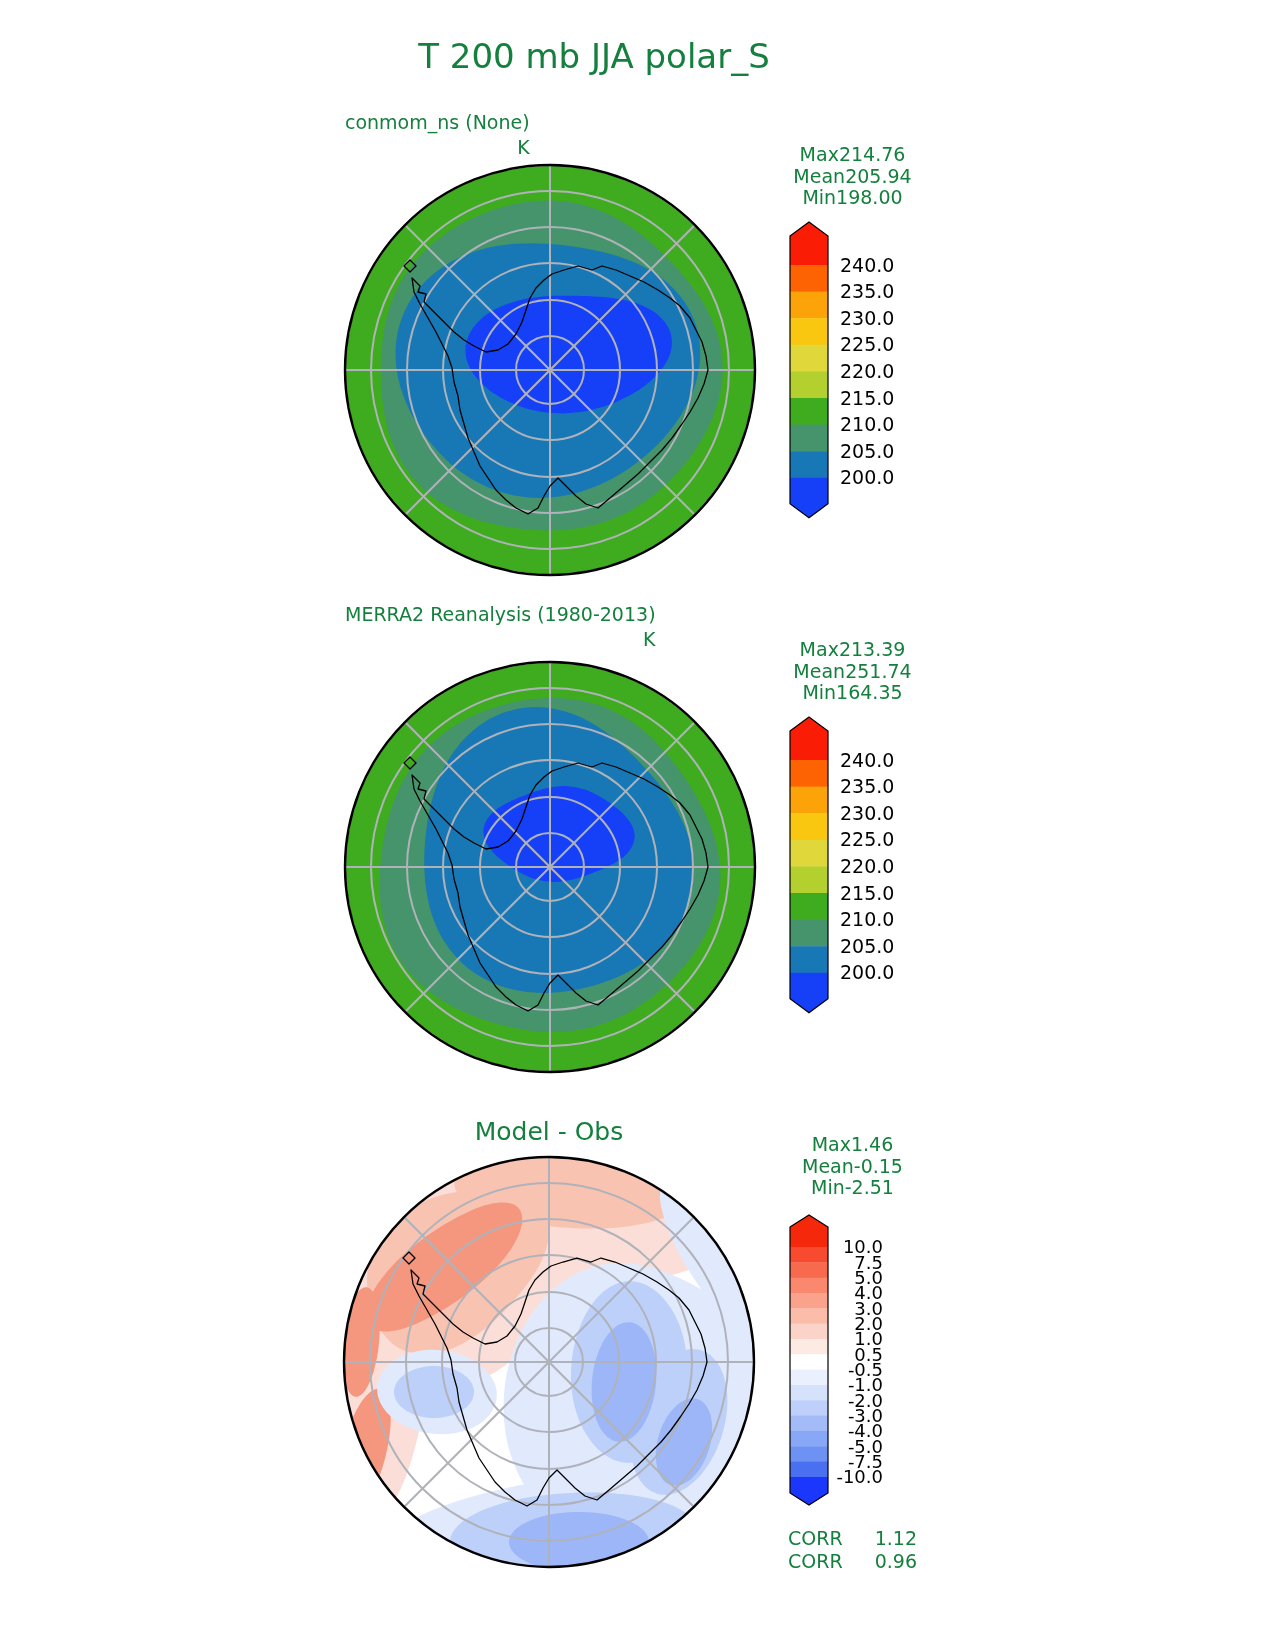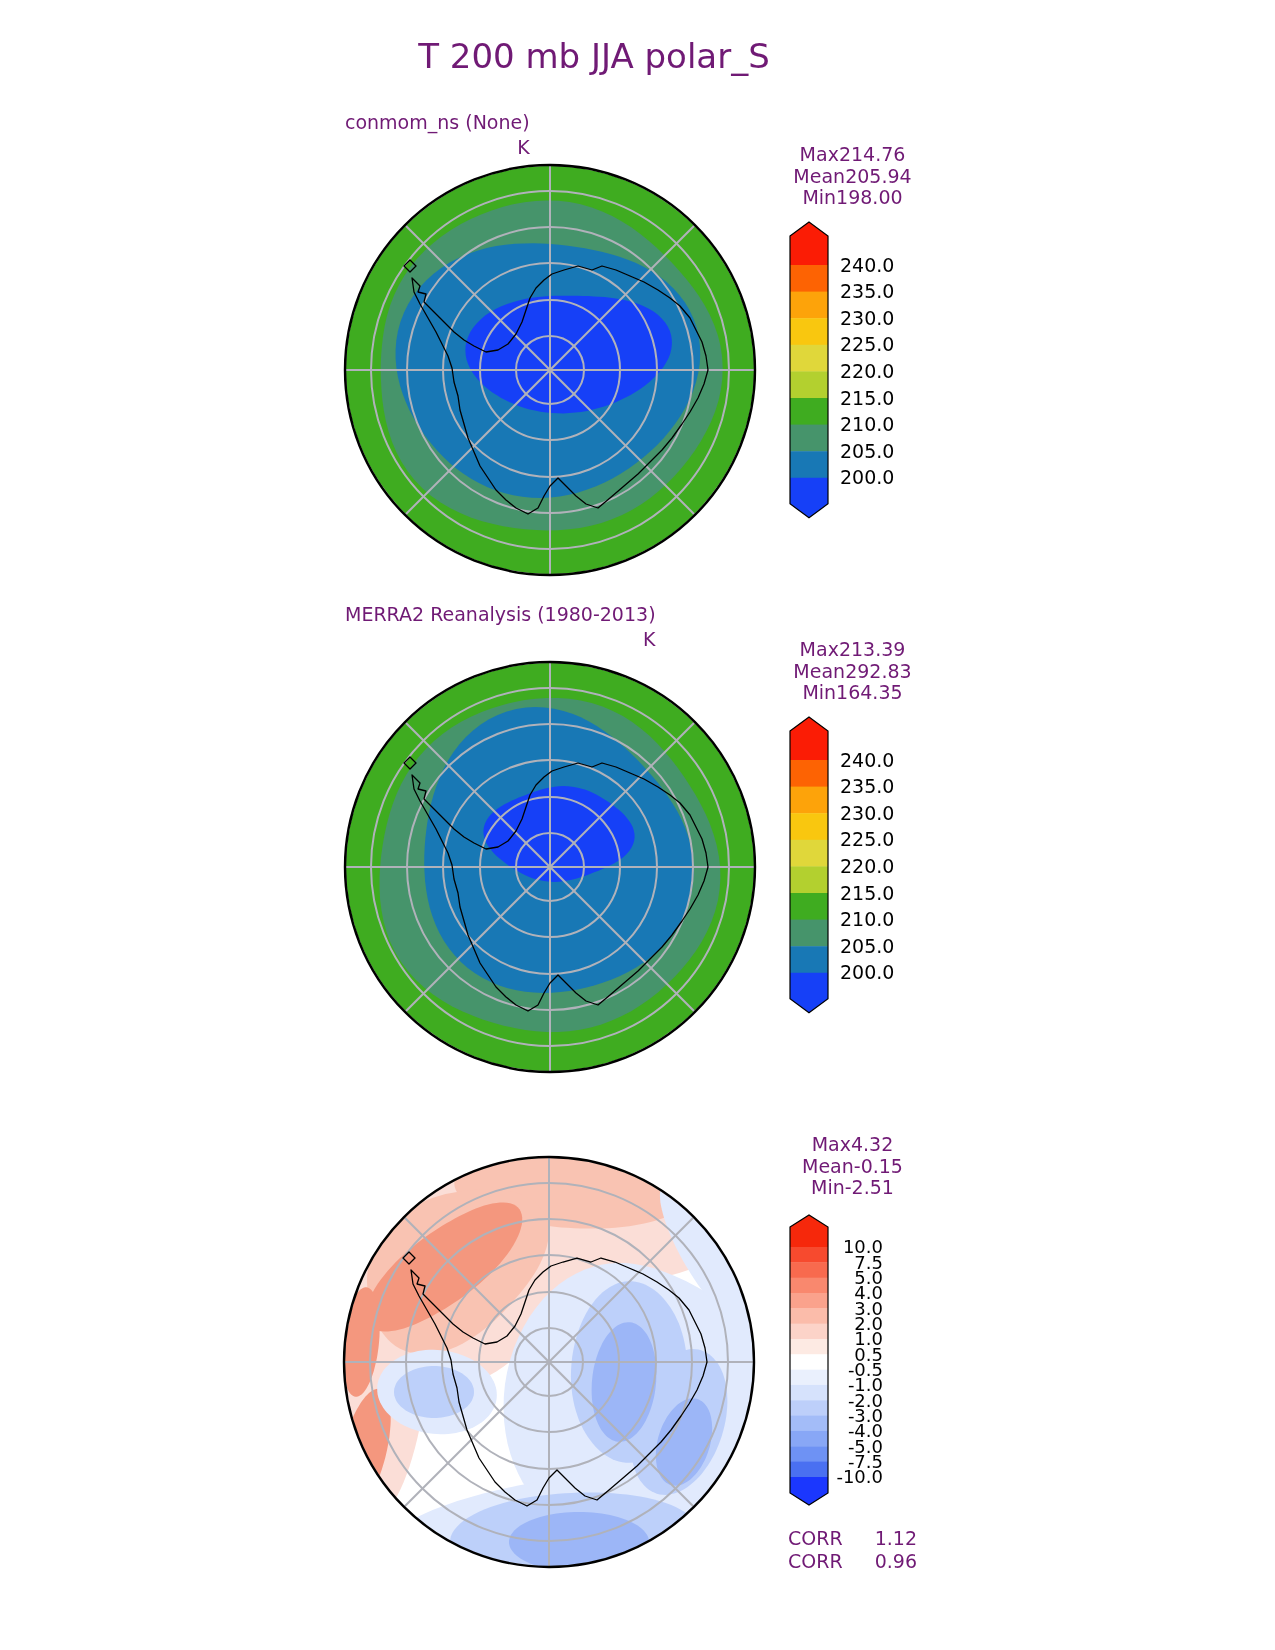--- a/index.html
+++ b/index.html
@@ -1,21 +1,21 @@
 <!DOCTYPE html>
 <html><head>
 <meta charset="utf-8">
 <style>
   html,body{margin:0;padding:0;background:#ffffff;}
   .fig{
     position:relative;
     width:1162px;height:1650px;
     background:#ffffff;
     font-family:"DejaVu Sans", sans-serif;
-    color:#701a75;
+    color:#15803d;
     overflow:hidden;
   }
   .abs{position:absolute;}
   .main-title{
     top:36px;left:0;width:1188px;
     text-align:center;
     font-size:34px;
   }
   .panel-label{
     left:345px;
@@ -144,21 +144,21 @@
       <path d="M72,118 L80,126 L78,132 L86,134 L84,142 L94,152 L104,162 L114,172 L124,180 L134,186 L146,192 L158,190 L168,184 L176,174 L182,162 L186,150 L190,138 L196,128 L204,120 L212,114 L224,110 L238,106 L252,110 L262,106 L276,110 L290,116 L304,122 L318,130 L330,138 L340,146 L350,158 L356,170 L362,182 L366,196 L368,210 L364,224 L358,238 L350,252 L342,264 L332,278 L322,290 L310,302 L298,314 L284,326 L270,338 L258,348 L246,344 L236,336 L226,326 L218,318 L210,326 L204,336 L198,348 L188,354 L176,348 L166,340 L156,330 L148,318 L140,306 L134,292 L128,278 L124,264 L120,250 L118,236 L114,222 L112,208 L108,196 L102,184 L96,172 L88,158 L80,144 L74,132 Z M64,106 L70,100 L76,106 L70,112 Z" fill="none" stroke="#000000" stroke-width="1.3" stroke-linejoin="round" clip-path="url(#map2-clip)"></path>
       <circle cx="210" cy="210" r="205" fill="none" stroke="#000" stroke-width="2.4"></circle>
     </svg>
   <div id="stats2" class="abs stats" style="top:639px">
       <div class="row">
         <span>Max</span>
         <span>213.39</span>
       </div>
       <div class="row">
         <span>Mean</span>
-        <span>292.83</span>
+        <span>251.74</span>
       </div>
       <div class="row">
         <span>Min</span>
         <span>164.35</span>
       </div>
     </div>
   <svg id="cbar2" class="abs" style="left:789px;top:716px" width="118" height="300">
       <path d="M1,44 L1,15 L20,1 L39,15 L39,44 Z" fill="#fb1c05"></path>
       <rect x="1" y="44" width="38" height="27" fill="#fd6303"></rect>
       <rect x="1" y="70.6" width="38" height="27" fill="#fda30a"></rect>
@@ -174,20 +174,21 @@
       <text x="51" y="70.6" dy="0.35em" text-anchor="start" font-size="19">235.0</text>
       <text x="51" y="97.2" dy="0.35em" text-anchor="start" font-size="19">230.0</text>
       <text x="51" y="123.80000000000001" dy="0.35em" text-anchor="start" font-size="19">225.0</text>
       <text x="51" y="150.4" dy="0.35em" text-anchor="start" font-size="19">220.0</text>
       <text x="51" y="177" dy="0.35em" text-anchor="start" font-size="19">215.0</text>
       <text x="51" y="203.60000000000002" dy="0.35em" text-anchor="start" font-size="19">210.0</text>
       <text x="51" y="230.20000000000002" dy="0.35em" text-anchor="start" font-size="19">205.0</text>
       <text x="51" y="256.8" dy="0.35em" text-anchor="start" font-size="19">200.0</text>
     </svg>
 
+  <div class="abs diff-title">Model - Obs</div>
   <svg id="map3" class="abs" style="left:339px;top:1152px" width="420" height="420">
       <defs>
         <clipPath id="map3-clip">
           <circle cx="210" cy="210" r="204"></circle>
         </clipPath>
       </defs>
       <g clip-path="url(#map3-clip)">
         <circle cx="210" cy="210" r="205" fill="#ffffff"></circle>
         <path d="M400.4,55.0L402.3,60.6L403.2,66.3L403.0,72.1L401.7,77.8L399.2,83.5L395.4,89.1L390.6,94.6L384.6,99.8L377.5,104.7L369.5,109.4L360.5,113.7L350.7,117.5L340.2,121.0L329.1,124.0L317.5,126.5L305.6,128.6L293.5,130.2L281.2,131.4L268.9,132.2L256.7,132.5L244.7,132.5L232.8,132.1L221.3,131.4L210.0,130.4L199.1,129.2L188.5,127.7L178.2,126.1L168.2,124.4L158.5,122.4L149.0,120.4L139.8,118.2L130.8,116.0L121.9,113.6L113.2,111.1L104.6,108.4L96.1,105.6L87.8,102.6L79.6,99.5L71.6,96.1L63.8,92.5L56.4,88.7L49.3,84.6L42.7,80.2L36.6,75.6L31.2,70.8L26.5,65.7L22.6,60.5L19.6,55.0L17.7,49.4L16.8,43.7L17.0,37.9L18.3,32.2L20.8,26.5L24.6,20.9L29.4,15.4L35.4,10.2L42.5,5.3L50.5,0.6L59.5,-3.7L69.3,-7.5L79.8,-11.0L90.9,-14.0L102.5,-16.5L114.4,-18.6L126.5,-20.2L138.8,-21.4L151.1,-22.2L163.3,-22.5L175.3,-22.5L187.2,-22.1L198.7,-21.4L210.0,-20.4L220.9,-19.2L231.5,-17.7L241.8,-16.1L251.8,-14.4L261.5,-12.4L271.0,-10.4L280.2,-8.2L289.2,-6.0L298.1,-3.6L306.8,-1.1L315.4,1.6L323.9,4.4L332.2,7.4L340.4,10.5L348.4,13.9L356.2,17.5L363.6,21.3L370.7,25.4L377.3,29.8L383.4,34.4L388.8,39.2L393.5,44.3L397.4,49.5Z" fill="#fbded7"></path>
         <path d="M231.8,43.5L236.1,49.3L239.7,55.5L242.6,62.2L244.8,69.2L246.2,76.4L246.8,83.9L246.7,91.5L245.9,99.2L244.4,106.9L242.3,114.5L239.6,121.9L236.5,129.3L233.0,136.4L229.1,143.4L225.0,150.1L220.6,156.7L215.9,163.2L211.1,169.4L206.1,175.5L200.9,181.5L195.5,187.4L189.8,193.2L183.9,198.8L177.7,204.3L171.2,209.6L164.4,214.7L157.3,219.4L149.8,223.8L142.1,227.8L134.1,231.2L125.9,234.2L117.6,236.5L109.2,238.1L100.8,239.0L92.5,239.2L84.4,238.7L76.5,237.5L69.0,235.5L61.8,233.0L55.0,229.8L48.7,226.1L42.9,221.9L37.5,217.3L32.6,212.3L28.2,207.1L24.2,201.7L20.5,196.1L17.2,190.3L14.2,184.4L11.5,178.4L9.0,172.3L6.8,166.1L4.9,159.7L3.2,153.2L1.8,146.6L0.7,139.7L0.1,132.7L-0.1,125.4L0.1,118.0L1.0,110.5L2.4,102.9L4.4,95.2L7.2,87.6L10.6,80.0L14.7,72.6L19.5,65.5L24.8,58.6L30.8,52.1L37.3,46.1L44.2,40.5L51.5,35.5L59.1,31.0L66.9,27.1L74.8,23.7L82.8,20.8L90.8,18.4L98.8,16.5L106.7,14.9L114.5,13.8L122.2,13.0L129.8,12.4L137.4,12.1L144.9,12.1L152.3,12.3L159.7,12.8L167.0,13.6L174.3,14.6L181.6,16.0L188.7,17.7L195.8,19.9L202.6,22.5L209.2,25.7L215.5,29.3L221.5,33.5L226.9,38.2Z" fill="#fbded7"></path>
@@ -219,21 +220,21 @@
         <line x1="65.04310985675775" y1="65.04310985675778" x2="354.9568901432423" y2="354.9568901432422" stroke="#b0b2ba" stroke-width="2"></line>
         <line x1="210" y1="5" x2="210" y2="415" stroke="#b0b2ba" stroke-width="2"></line>
         <line x1="354.9568901432422" y1="65.04310985675775" x2="65.04310985675778" y2="354.9568901432423" stroke="#b0b2ba" stroke-width="2"></line>
       </g>
       <path d="M72,118 L80,126 L78,132 L86,134 L84,142 L94,152 L104,162 L114,172 L124,180 L134,186 L146,192 L158,190 L168,184 L176,174 L182,162 L186,150 L190,138 L196,128 L204,120 L212,114 L224,110 L238,106 L252,110 L262,106 L276,110 L290,116 L304,122 L318,130 L330,138 L340,146 L350,158 L356,170 L362,182 L366,196 L368,210 L364,224 L358,238 L350,252 L342,264 L332,278 L322,290 L310,302 L298,314 L284,326 L270,338 L258,348 L246,344 L236,336 L226,326 L218,318 L210,326 L204,336 L198,348 L188,354 L176,348 L166,340 L156,330 L148,318 L140,306 L134,292 L128,278 L124,264 L120,250 L118,236 L114,222 L112,208 L108,196 L102,184 L96,172 L88,158 L80,144 L74,132 Z M64,106 L70,100 L76,106 L70,112 Z" fill="none" stroke="#000000" stroke-width="1.3" stroke-linejoin="round" clip-path="url(#map3-clip)"></path>
       <circle cx="210" cy="210" r="205" fill="none" stroke="#000" stroke-width="2.4"></circle>
     </svg>
   <div id="stats3" class="abs stats" style="top:1134px">
       <div class="row">
         <span>Max</span>
-        <span>4.32</span>
+        <span>1.46</span>
       </div>
       <div class="row">
         <span>Mean</span>
         <span>-0.15</span>
       </div>
       <div class="row">
         <span>Min</span>
         <span>-2.51</span>
       </div>
     </div>

